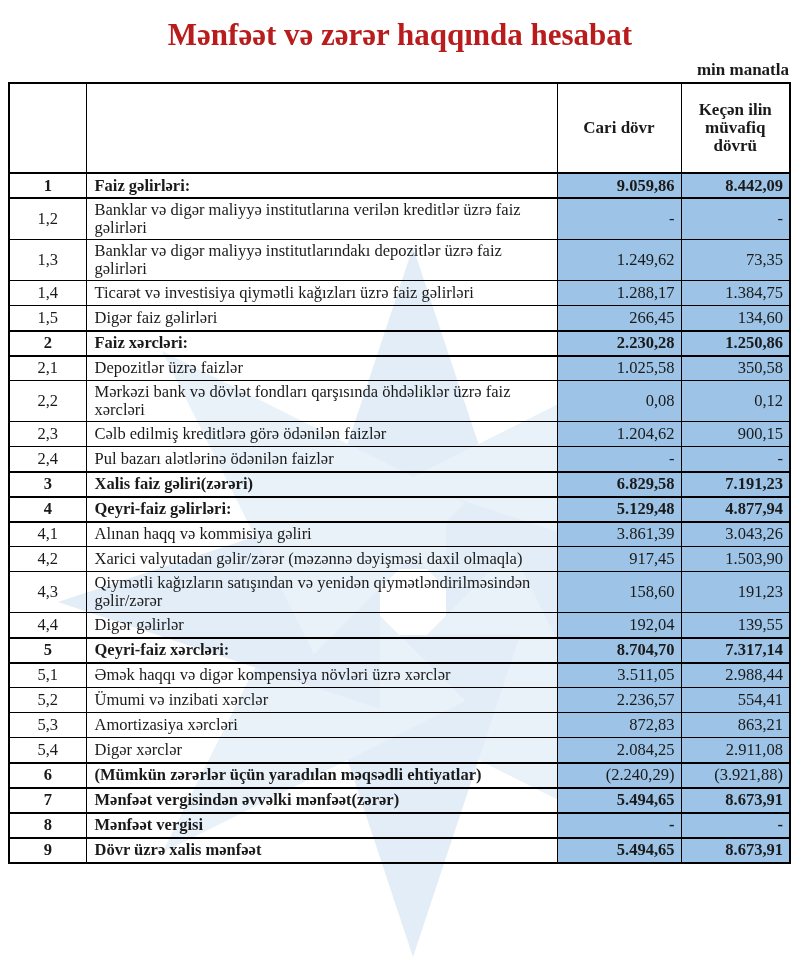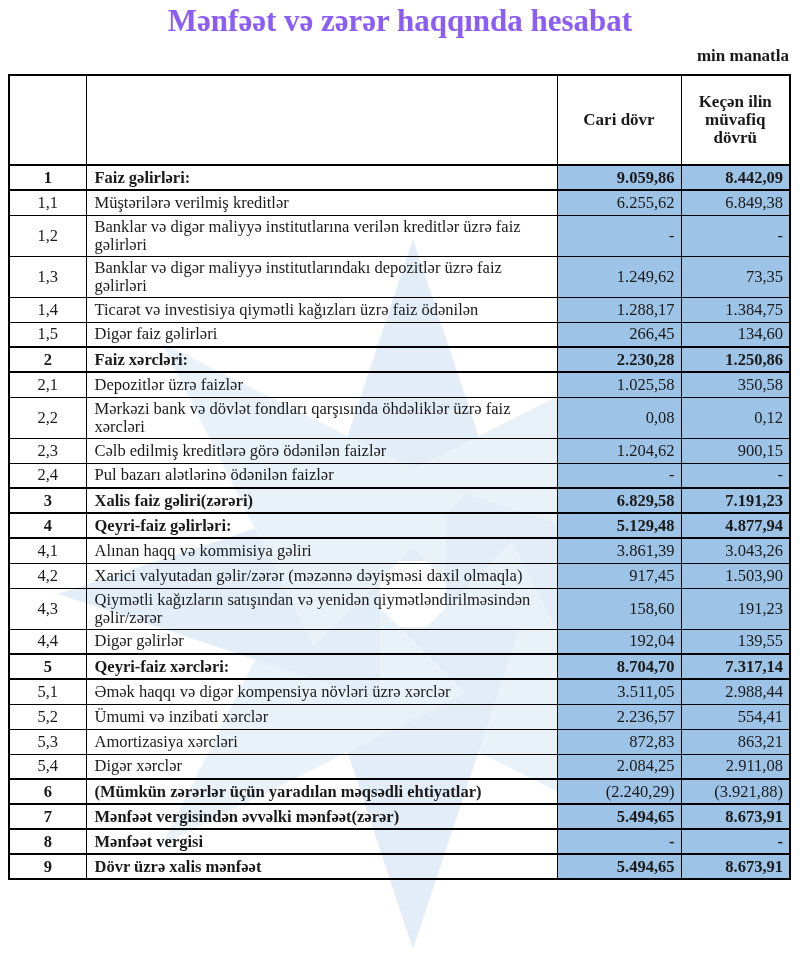--- a/index.html
+++ b/index.html
@@ -10,29 +10,29 @@
     color: #1a1a1a;
     overflow: hidden;
     position: relative;
   }
   .page { width: 800px; height: 972px; position: relative; }
 
   h1.title {
     text-align: center;
     font-size: 31px;
     font-weight: bold;
-    color: #8b5cf6;
-    padding-top: 3px;
+    color: #b91c1c;
+    padding-top: 17px;
     letter-spacing: 0px;
     font-family: "Liberation Serif", serif;
   }
 
   .unit-note {
     width: 781px;
-    margin: 7px 0 8px 8px;
+    margin: 7px 0 2px 8px;
     text-align: right;
     font-weight: bold;
     font-size: 17px;
   }
 
   .table-wrap {
     position: relative;
     margin-left: 8px;
     width: 781px;
   }
@@ -131,40 +131,34 @@
         </tr>
       </thead>
       <tbody id="rows">
           <tr class="bold">
             <td class="no">1</td>
             <td class="desc">Faiz gəlirləri:</td>
             <td class="val">9.059,86</td>
             <td class="val">8.442,09</td>
           </tr>
           <tr class="">
-            <td class="no">1,1</td>
-            <td class="desc">Müştərilərə verilmiş kreditlər</td>
-            <td class="val">6.255,62</td>
-            <td class="val">6.849,38</td>
-          </tr>
-          <tr class="">
             <td class="no">1,2</td>
             <td class="desc">Banklar və digər maliyyə institutlarına verilən kreditlər üzrə faiz gəlirləri</td>
             <td class="val">-</td>
             <td class="val">-</td>
           </tr>
           <tr class="">
             <td class="no">1,3</td>
             <td class="desc">Banklar və digər maliyyə institutlarındakı depozitlər üzrə faiz gəlirləri</td>
             <td class="val">1.249,62</td>
             <td class="val">73,35</td>
           </tr>
           <tr class="">
             <td class="no">1,4</td>
-            <td class="desc">Ticarət və investisiya qiymətli kağızları üzrə faiz ödənilən</td>
+            <td class="desc">Ticarət və investisiya qiymətli kağızları üzrə faiz gəlirləri</td>
             <td class="val">1.288,17</td>
             <td class="val">1.384,75</td>
           </tr>
           <tr class="">
             <td class="no">1,5</td>
             <td class="desc">Digər faiz gəlirləri</td>
             <td class="val">266,45</td>
             <td class="val">134,60</td>
           </tr>
           <tr class="bold">

